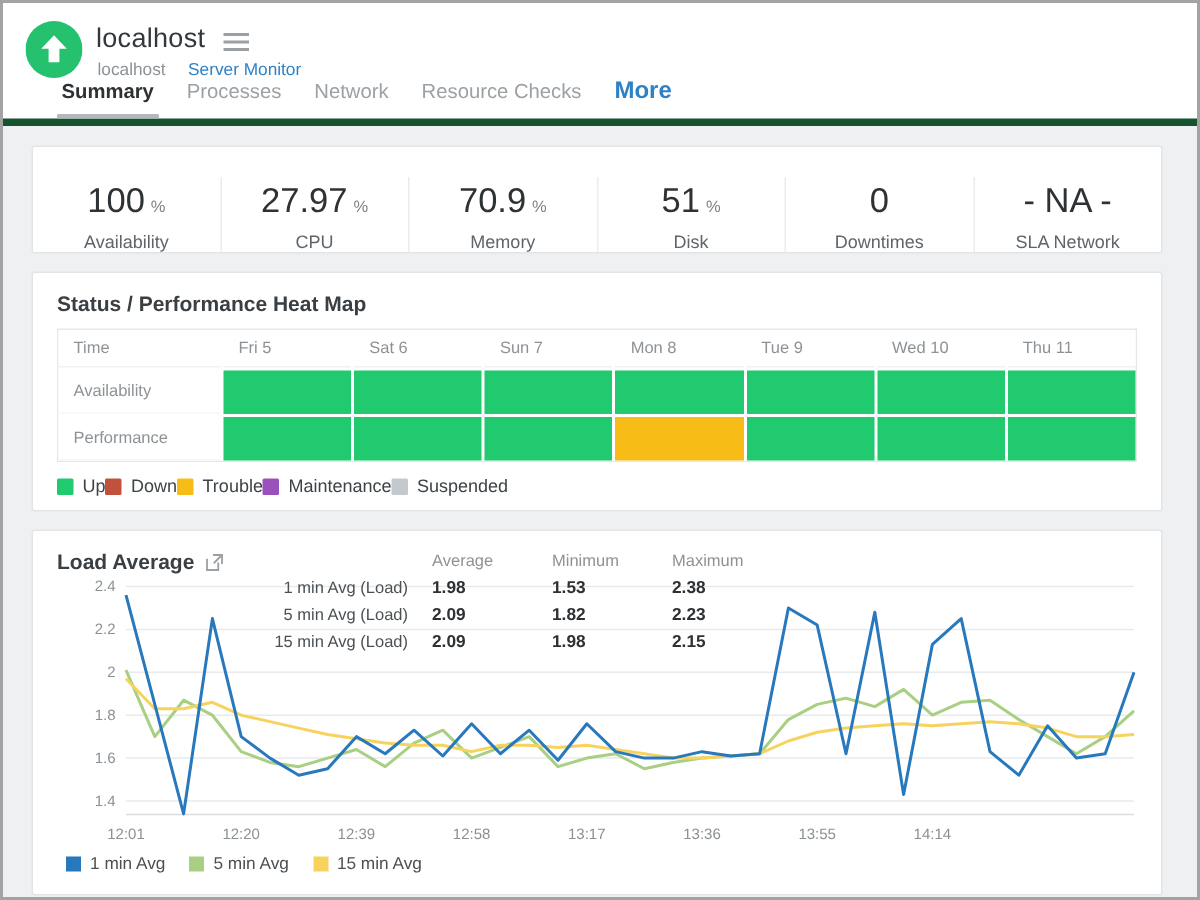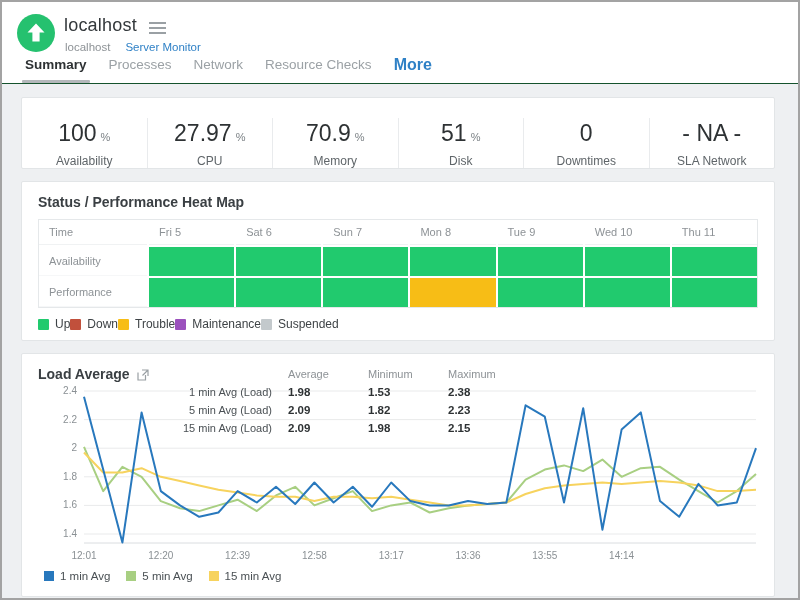--- a/index.html
+++ b/index.html
@@ -1,30 +1,30 @@
 <!DOCTYPE html>
 <html><head>
 <meta charset="utf-8">
 <style>
   * { margin:0; padding:0; box-sizing:border-box; }
   body { font-family:"Liberation Sans", sans-serif; background:#ffffff; }
   .screen { width:800px; height:600px; border:2px solid #a3a3a3; background:#eef0f2; overflow:hidden; position:relative; }
 
   
-  .page-header { background:#ffffff; height:82px; position:relative; border-bottom:1px solid #14532d; }
+  .page-header { background:#ffffff; height:82px; position:relative; border-bottom:5px solid #14532d; }
   .avatar { position:absolute; left:15px; top:12px; width:38px; height:38px; border-radius:50%; display:flex; align-items:center; justify-content:center; }
   .title-row { position:absolute; left:62px; top:13px; display:flex; align-items:center; }
   .monitor-title { font-size:18px; color:#33383b; letter-spacing:.2px; }
   .hamburger { margin-left:12px; margin-top:4px; display:flex; flex-direction:column; gap:3px; cursor:pointer; }
   .hamburger i { display:block; width:17px; height:2px; background:#9aa0a4; }
   .sub-row { position:absolute; left:63px; top:39px; font-size:11.5px; display:flex; gap:15px; }
   .sub-host { color:#8d9296; }
   .sub-link { color:#2f81c6; cursor:pointer; }
 
-  .tabbar { position:absolute; left:12px; bottom:0; display:flex; align-items:flex-end; }
+  .tabbar { position:absolute; left:28px; bottom:0; display:flex; align-items:flex-end; }
   .tab { position:relative; font-size:13.5px; color:#9ba1a5; padding:0 11px 11px 11px; cursor:pointer; }
   .tab.active { color:#2e3234; font-weight:bold; }
   .tab.active .tab-underline { position:absolute; left:8px; right:8px; bottom:0; height:3px; background:#b4b8bb; border-radius:1px; }
   .tab.accent { color:#2f81c6; font-size:16px; padding-bottom:9px;font-weight:bold; }
 
   
   .content { padding:13px 23px 0 19px; }
   .card { background:#ffffff; border:1px solid #e2e5e7; border-radius:2px; }
   .card + .card { margin-top:12px; }
   .card-title { font-size:14px; font-weight:bold; color:#3a3f43; }

